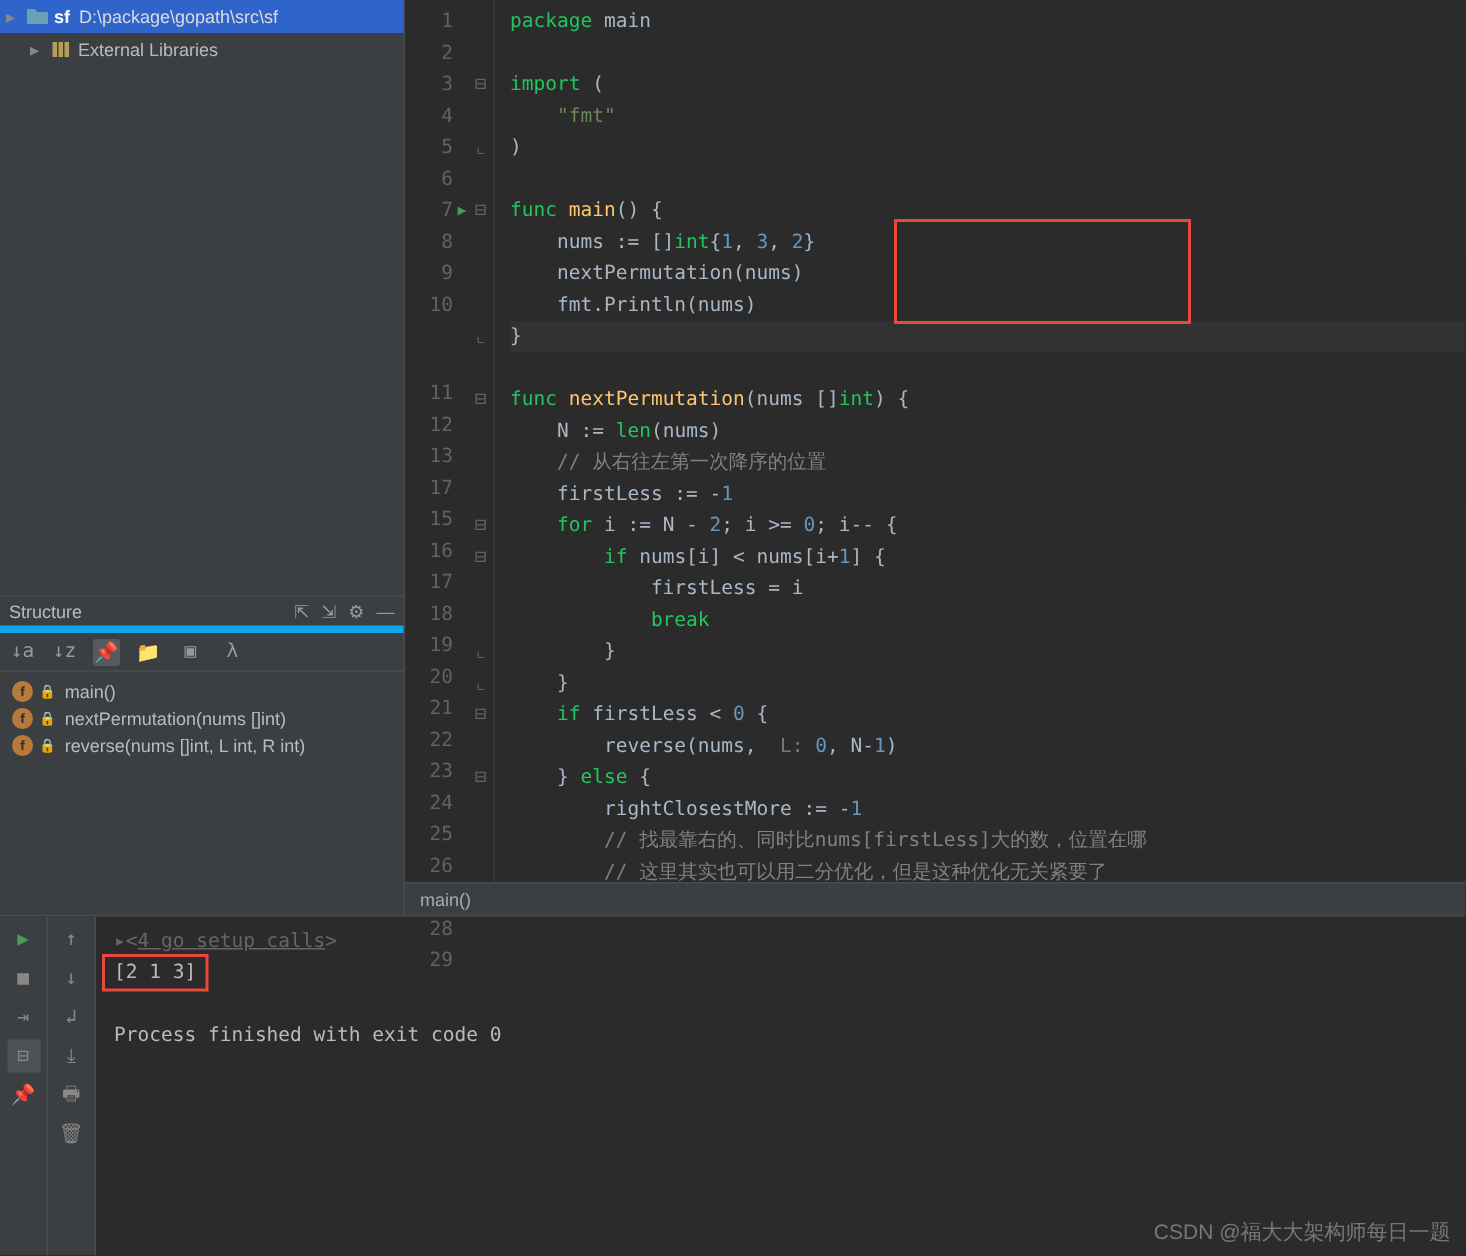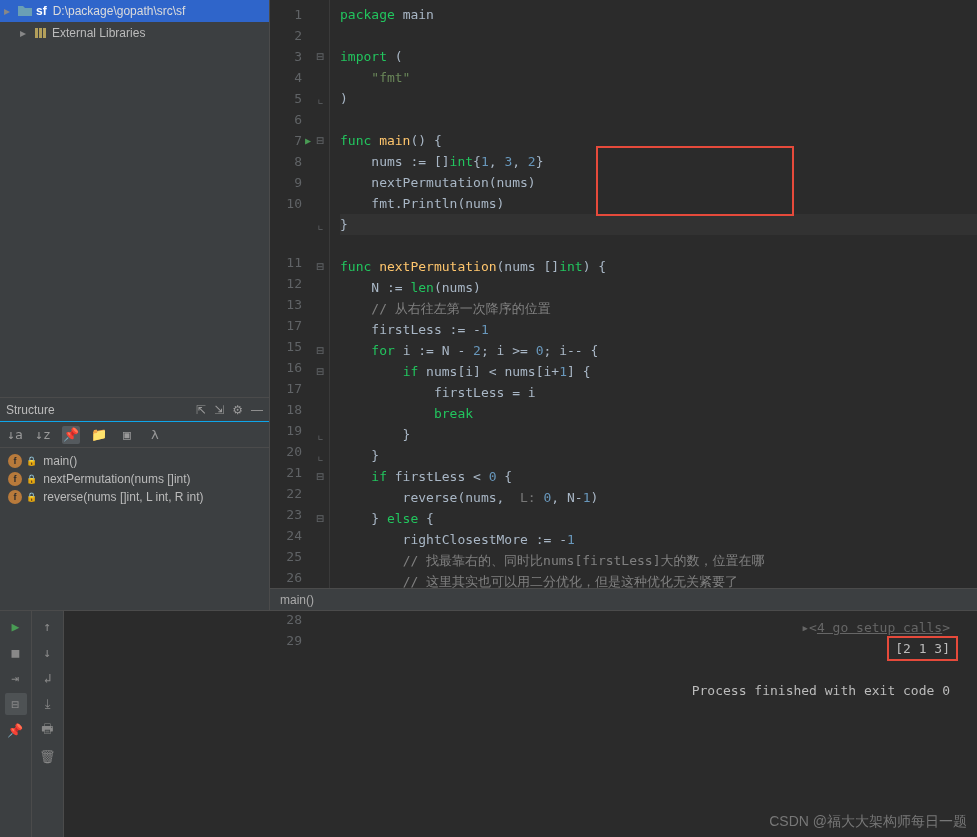--- a/index.html
+++ b/index.html
@@ -15,21 +15,21 @@
 .top { display: flex; height: 610px; }
 .left-pane { width: 270px; background: #3c3f41; border-right: 1px solid #4b4b4b; display: flex; flex-direction: column; }
 .proj-tree { height: 398px; border-bottom: 1px solid #4b4b4b; }
 .proj-row { display: flex; align-items: center; height: 22px; padding: 0 4px; gap: 4px; font-family: "Segoe UI", sans-serif; font-size: 12px; color: #bbbbbb; }
 .proj-row.sel { background: #2f65ca; color: #ffffff; }
 .proj-row.indent { padding-left: 20px; }
 .arrow { width: 10px; color: #888; }
 .folder-icon svg, .lib-icon svg, .scratch-icon svg { display: block; }
 .path-txt { color: #888; margin-left: 2px; }
 .proj-row.sel .path-txt { color: #dcdcdc; }
-.struct-head { height: 24px; display: flex; align-items: center; justify-content: space-between; padding: 0 6px; background: #3c3f41; border-bottom: 1px solid #0ea5e9; font-family: "Segoe UI", sans-serif; color: #bbb; font-size: 12px; }
+.struct-head { height: 24px; display: flex; align-items: center; justify-content: space-between; padding: 0 6px; background: #3c3f41; border-bottom: 5px solid #0ea5e9; font-family: "Segoe UI", sans-serif; color: #bbb; font-size: 12px; }
 .struct-tools { display:flex; gap: 8px; }
 .struct-tools span, .struct-bar span { color: #999; cursor: pointer; }
 .struct-bar { height: 26px; display: flex; align-items: center; padding: 0 6px; gap: 10px; border-bottom: 1px solid #4b4b4b; }
 .struct-bar .btn { width: 18px; height: 18px; display:flex; align-items:center; justify-content:center; }
 .struct-bar .btn.pinned { background: #555a5e; border-radius:2px; }
 .struct-list { padding: 4px 0; }
 .struct-item { display: flex; align-items: center; padding: 2px 8px; gap: 6px; font-family: "Segoe UI", sans-serif; font-size: 12px; color: #bbb; }
 .func-badge { width: 14px; height: 14px; border-radius: 50%; background: #b87a3b; color: #2b2b2b; font-size: 9px; display:flex; align-items:center; justify-content:center; font-weight:bold; }
 .lock { color: #c75450; font-size: 9px; margin-left: -2px; }
 .editor { flex: 1; display: flex; background: #2b2b2b; position: relative; min-width: 0; }
@@ -51,21 +51,21 @@
 .bottom { height: 227px; display:flex; flex-direction: column; border-top: 1px solid #4b4b4b; background: #2b2b2b; }
 .run-head { height: 24px; background:#3c3f41; display:flex; align-items:center; padding: 0 8px; gap: 8px; font-family:"Segoe UI",sans-serif; font-size:12px; color:#bbb; border-bottom:1px solid #4b4b4b;}
 .tab-lbl { display:flex; align-items:center; gap:4px; padding: 2px 6px; border-right:1px solid #2b2b2b;}
 .tab-close { color:#888; cursor:pointer; }
 .run-body { flex:1; display:flex; }
 .run-gutter { width: 32px; background:#3c3f41; display:flex; flex-direction:column; align-items:center; padding-top:4px; gap:4px; border-right:1px solid #4b4b4b;}
 .run-gutter2 { width: 32px; background:#3c3f41; display:flex; flex-direction:column; align-items:center; padding-top:4px; gap:4px; border-right:1px solid #4b4b4b;}
 .gbtn { width:22px; height:22px; display:flex; align-items:center; justify-content:center; color:#888; border-radius:2px;}
 .gbtn.active { background:#4e5254; }
 .gbtn.play { color:#499c54; }
-.console { flex:1; padding: 6px 27px; font-size:13px; line-height:21px; white-space:pre; color:#bbb;text-align:right;}
+.console { flex:1; padding: 6px 12px; font-size:13px; line-height:21px; white-space:pre; color:#bbb;}
 .redbox2 { border: 2px solid #e64a3b; display:inline-block; padding: 0 6px; margin: -2px -8px; }
 .watermark { position:absolute; right: 10px; bottom: 6px; color:#777; font-family:"Segoe UI",sans-serif; font-size:14px; }
 </style>
 </head>
 <body>
 
 <div class="top">
   <div class="left-pane">
     <div class="proj-tree">
       <div class="proj-row sel">

